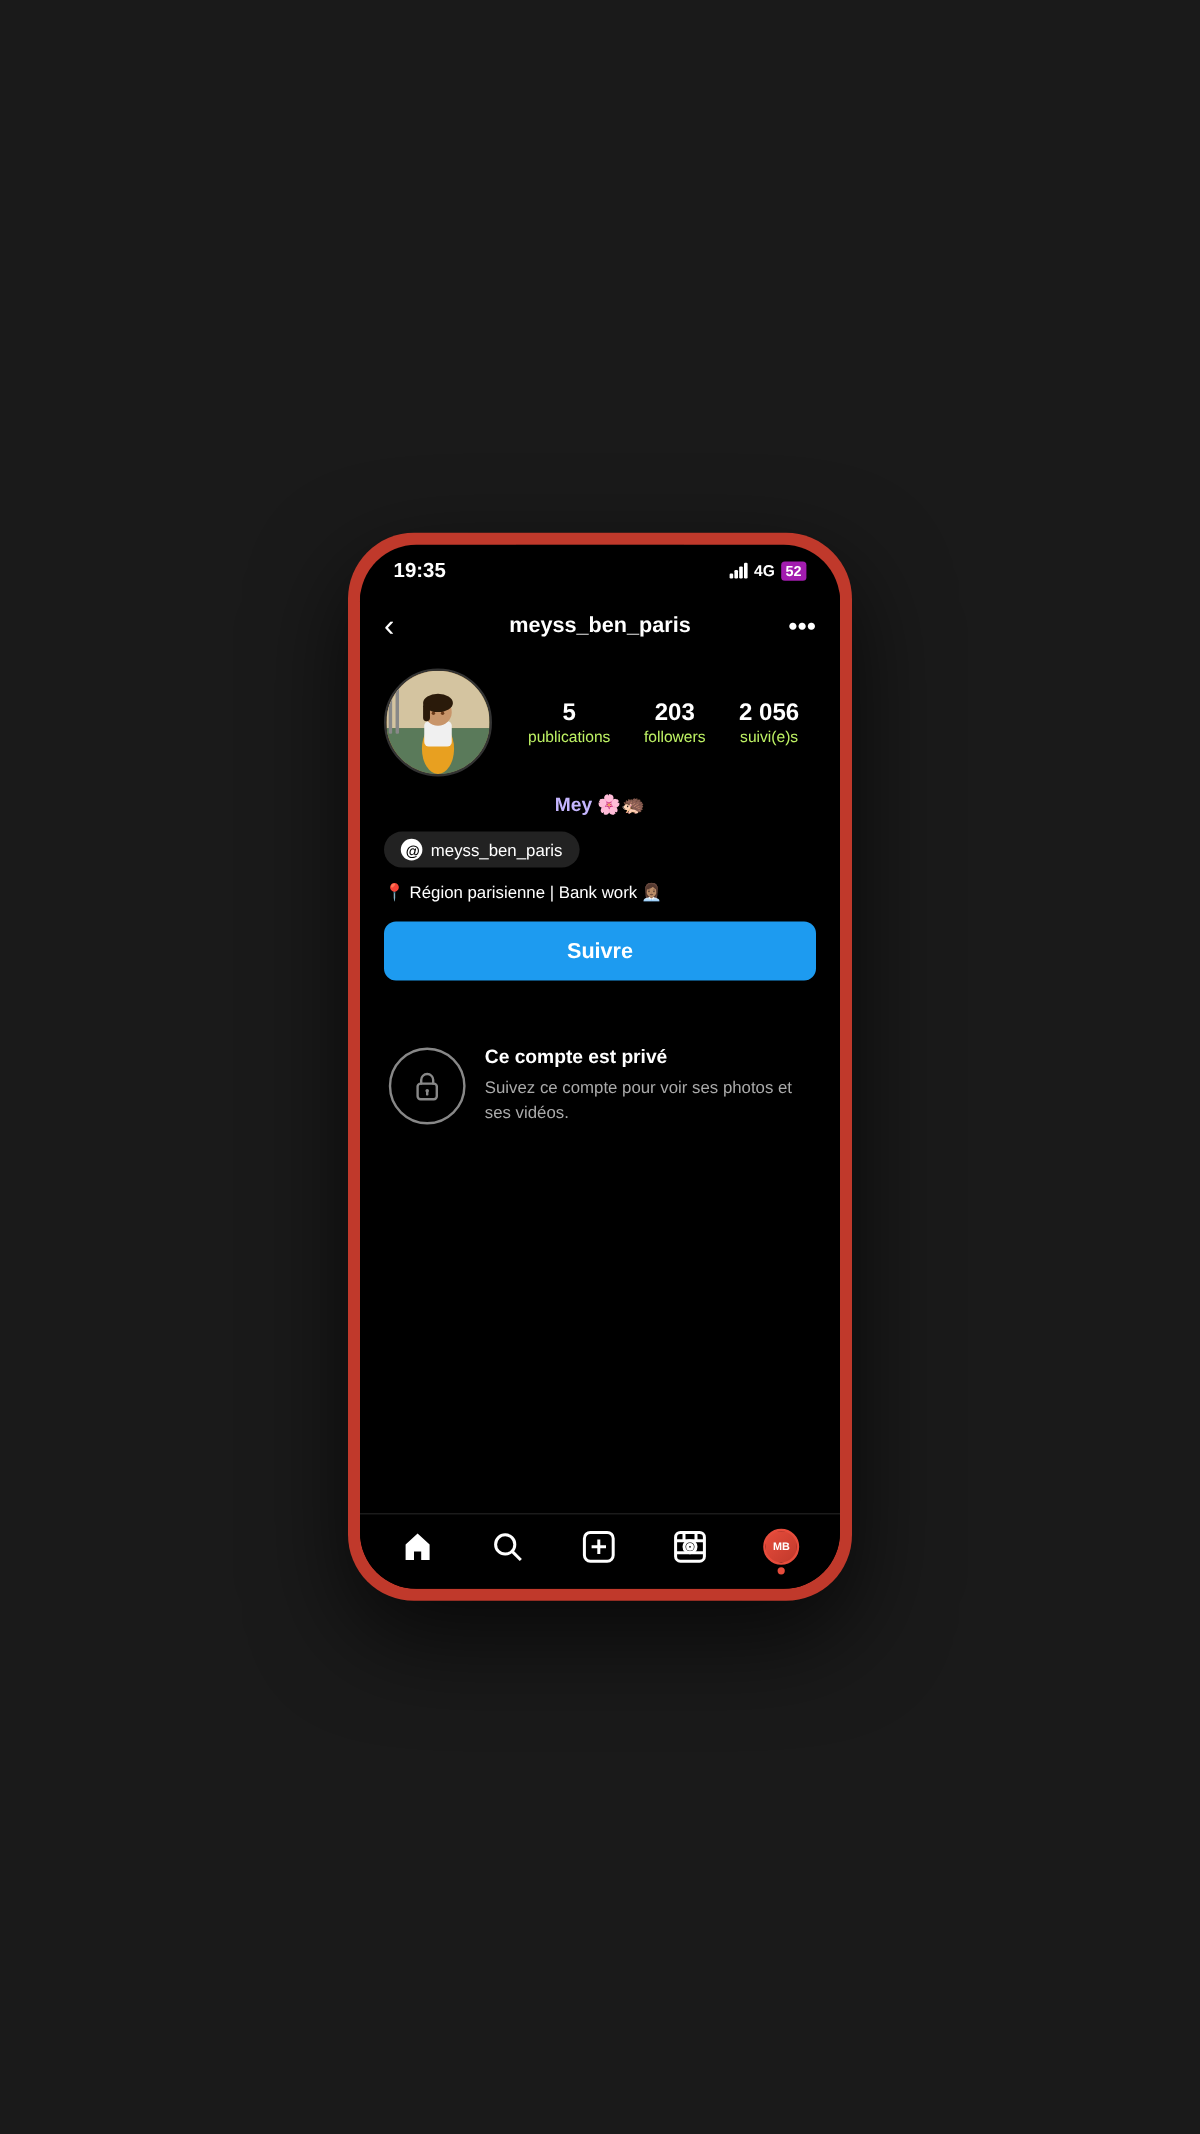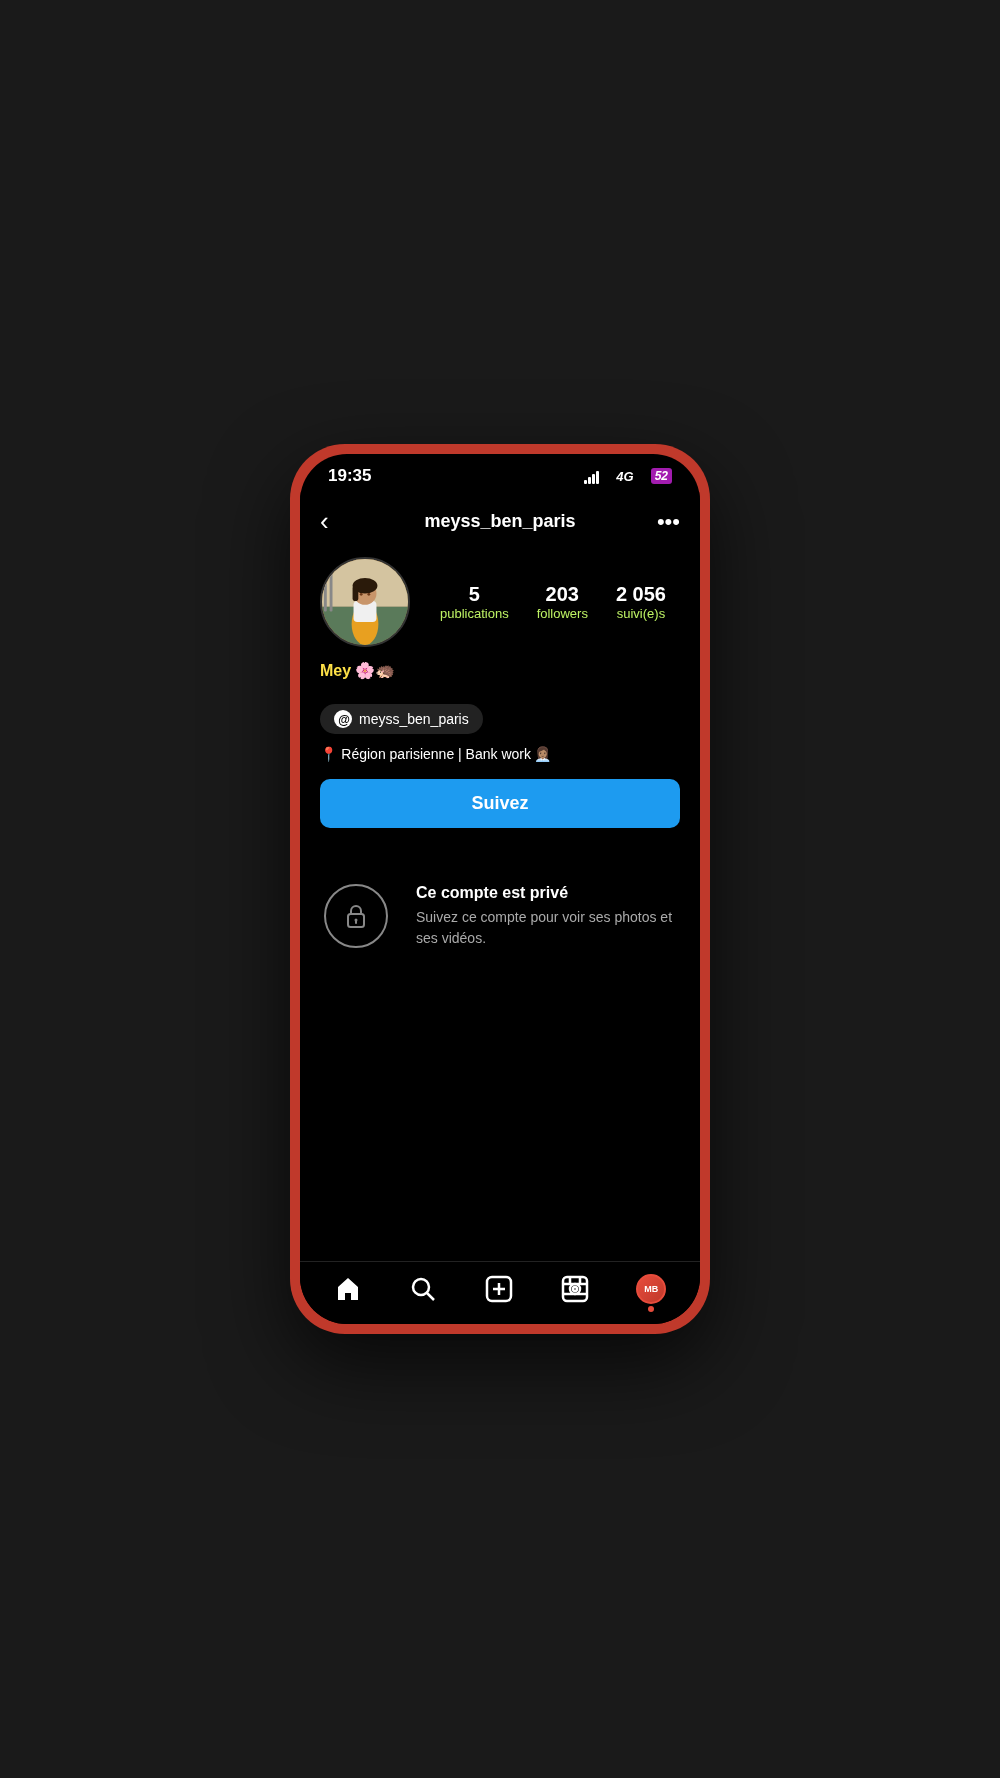--- a/index.html
+++ b/index.html
@@ -38,25 +38,24 @@
       padding: 12px 28px 6px;
       flex-shrink: 0;
     }
     .status-time {
       color: #fff;
       font-size: 17px;
       font-weight: 600;
     }
     .status-icons {
       display: flex;
-      align-items: flex-end;
-      gap: 17px;
+      align-items: flex-start;
+      gap: 5px;
       color: #fff;
       font-size: 13px;
-      font-style: italic;
     }
     .notch {
       position: absolute;
       top: 0;
       left: 50%;
       transform: translateX(-50%);
       width: 140px;
       height: 28px;
       background: #000;
       border-radius: 0 0 18px 18px;
@@ -136,24 +135,25 @@
       font-size: 20px;
       font-weight: 700;
       line-height: 1.2;
     }
     .stat-label {
       color: #bef264;
       font-size: 13px;
       line-height: 1.3;
     }
     .profile-name {
-      color: #fde047;
+      color: #c4b5fd;
       font-size: 16px;
       font-weight: 700;
-      margin-bottom: 24px;
+      margin-bottom: 12px;
+      text-align: center;
     }
     .threads-badge {
       display: inline-flex;
       align-items: center;
       gap: 7px;
       background: #222;
       border-radius: 20px;
       padding: 6px 14px;
       margin-bottom: 10px;
     }
@@ -189,21 +189,21 @@
       padding: 14px;
       font-size: 18px;
       font-weight: 600;
       cursor: pointer;
       margin-bottom: 20px;
     }
     
     .private-section {
       display: flex;
       align-items: flex-start;
-      gap: 28px;
+      gap: 16px;
       padding: 20px 24px;
     }
     .lock-circle {
       width: 64px;
       height: 64px;
       border-radius: 50%;
       border: 2px solid #888;
       display: flex;
       align-items: center;
       justify-content: center;
@@ -366,21 +366,21 @@
               <text x="2" y="12" font-size="12" font-weight="900" font-style="italic" fill="#000">@</text>
             </svg>
           </div>
           <span class="threads-handle">meyss_ben_paris</span>
         </div>
 
         
         <div class="bio-line">📍 Région parisienne | Bank work 👩🏽‍💼</div>
 
         
-        <button class="follow-button">Suivez</button>
+        <button class="follow-button">Suivre</button>
       </div>
 
       <div class="private-section">
         <div class="lock-circle">
           <svg class="lock-icon-svg" viewBox="0 0 28 28" fill="none">
             <rect x="6" y="12" width="16" height="13" rx="2.5" stroke="#888" stroke-width="2" fill="none"></rect>
             <path d="M9 12V9a5 5 0 0 1 10 0v3" stroke="#888" stroke-width="2" stroke-linecap="round" fill="none"></path>
             <circle cx="14" cy="18" r="1.5" fill="#888"></circle>
             <rect x="13" y="18" width="2" height="4" rx="1" fill="#888"></rect>
           </svg>

